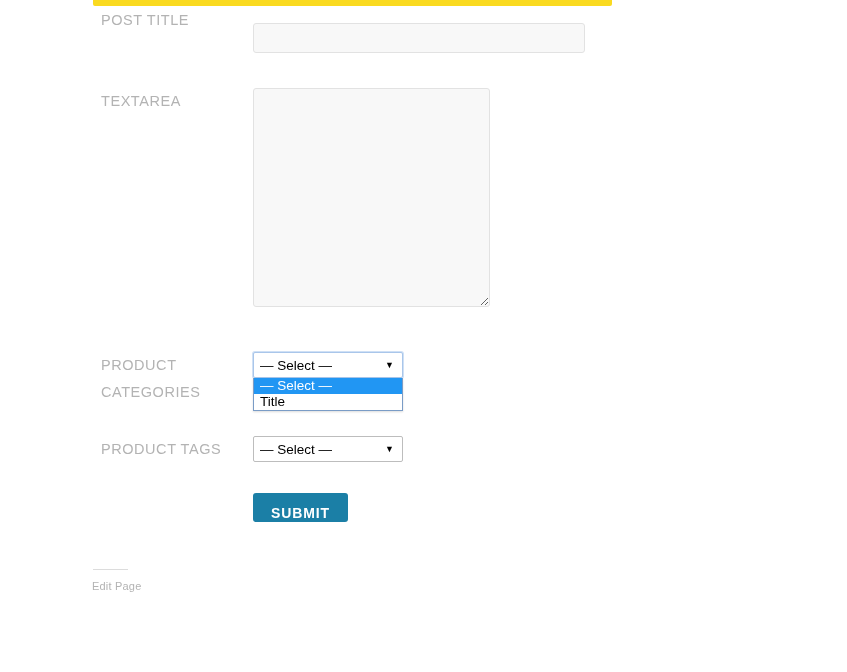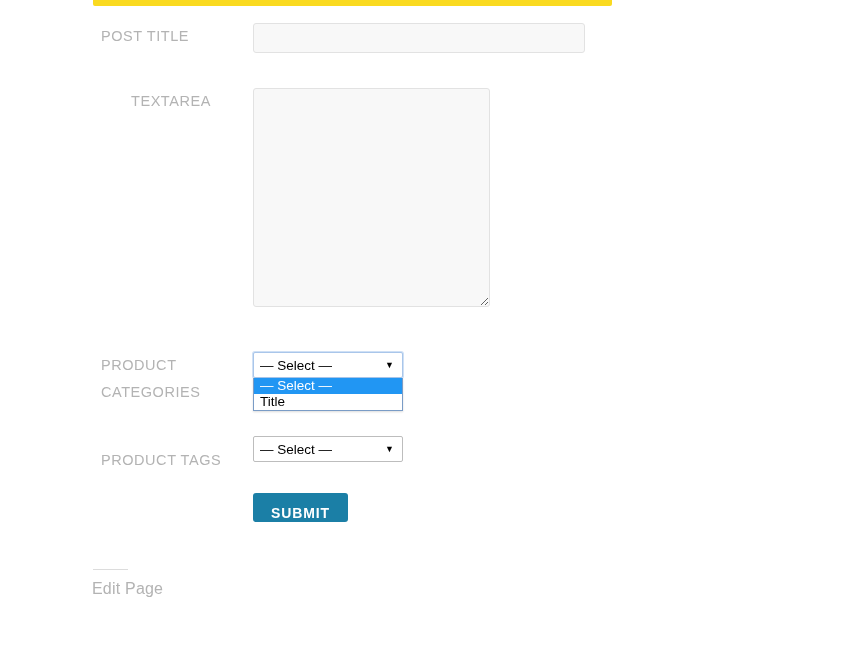--- a/index.html
+++ b/index.html
@@ -178,54 +178,54 @@
     top: 569px;
     width: 35px;
     height: 1px;
     background: #dcdcdc;
   }
   .edit-page-link {
     position: absolute;
     left: 92px;
     top: 580px;
     font-family: "Liberation Sans", sans-serif;
-    font-size: 16px;
+    font-size: 11px;
     color: #b3b3b3;
     text-decoration: none;
     letter-spacing: 0.2px;
   }
 </style>
 </head>
 <body>
 
 <div class="progress-bar-track">
   <div class="progress-bar-fill"></div>
 </div>
 
 <div class="form-wrap">
 
-  <div class="field-label" style="top:23px;">Post Title</div>
+  <div class="field-label" style="top:7px;">Post Title</div>
   <input class="post-title-input" type="text" placeholder="" style="">
 
-  <div class="field-label" style="top:88px;margin-left:30px;">Textarea</div>
+  <div class="field-label" style="top:88px;">Textarea</div>
   <textarea class="textarea-field" placeholder="" style=""></textarea>
 
   <div class="field-label" style="top:352px; width:140px;">Product Categories</div>
 
   <div class="select-box focused" style="left:253px; top:352px;">
     <span class="select-value">— Select —</span>
     <span class="select-arrow">▼</span>
   </div>
 
   <ul class="dropdown-list" style="left:253px; top:378px;">
       <li class="dropdown-option selected">— Select —</li>
       <li class="dropdown-option">Title</li>
     </ul>
 
-  <div class="field-label" style="top:436px; width:150px;margin-top:11px;">Product Tags</div>
+  <div class="field-label" style="top:436px; width:150px;">Product Tags</div>
 
   <div class="select-box" style="left:253px; top:436px;">
     <span class="select-value">— Select —</span>
     <span class="select-arrow">▼</span>
   </div>
 
   <button class="submit-button">Submit</button>
 
   <div class="footer-divider"></div>
   <a class="edit-page-link" href="#">Edit Page</a>

